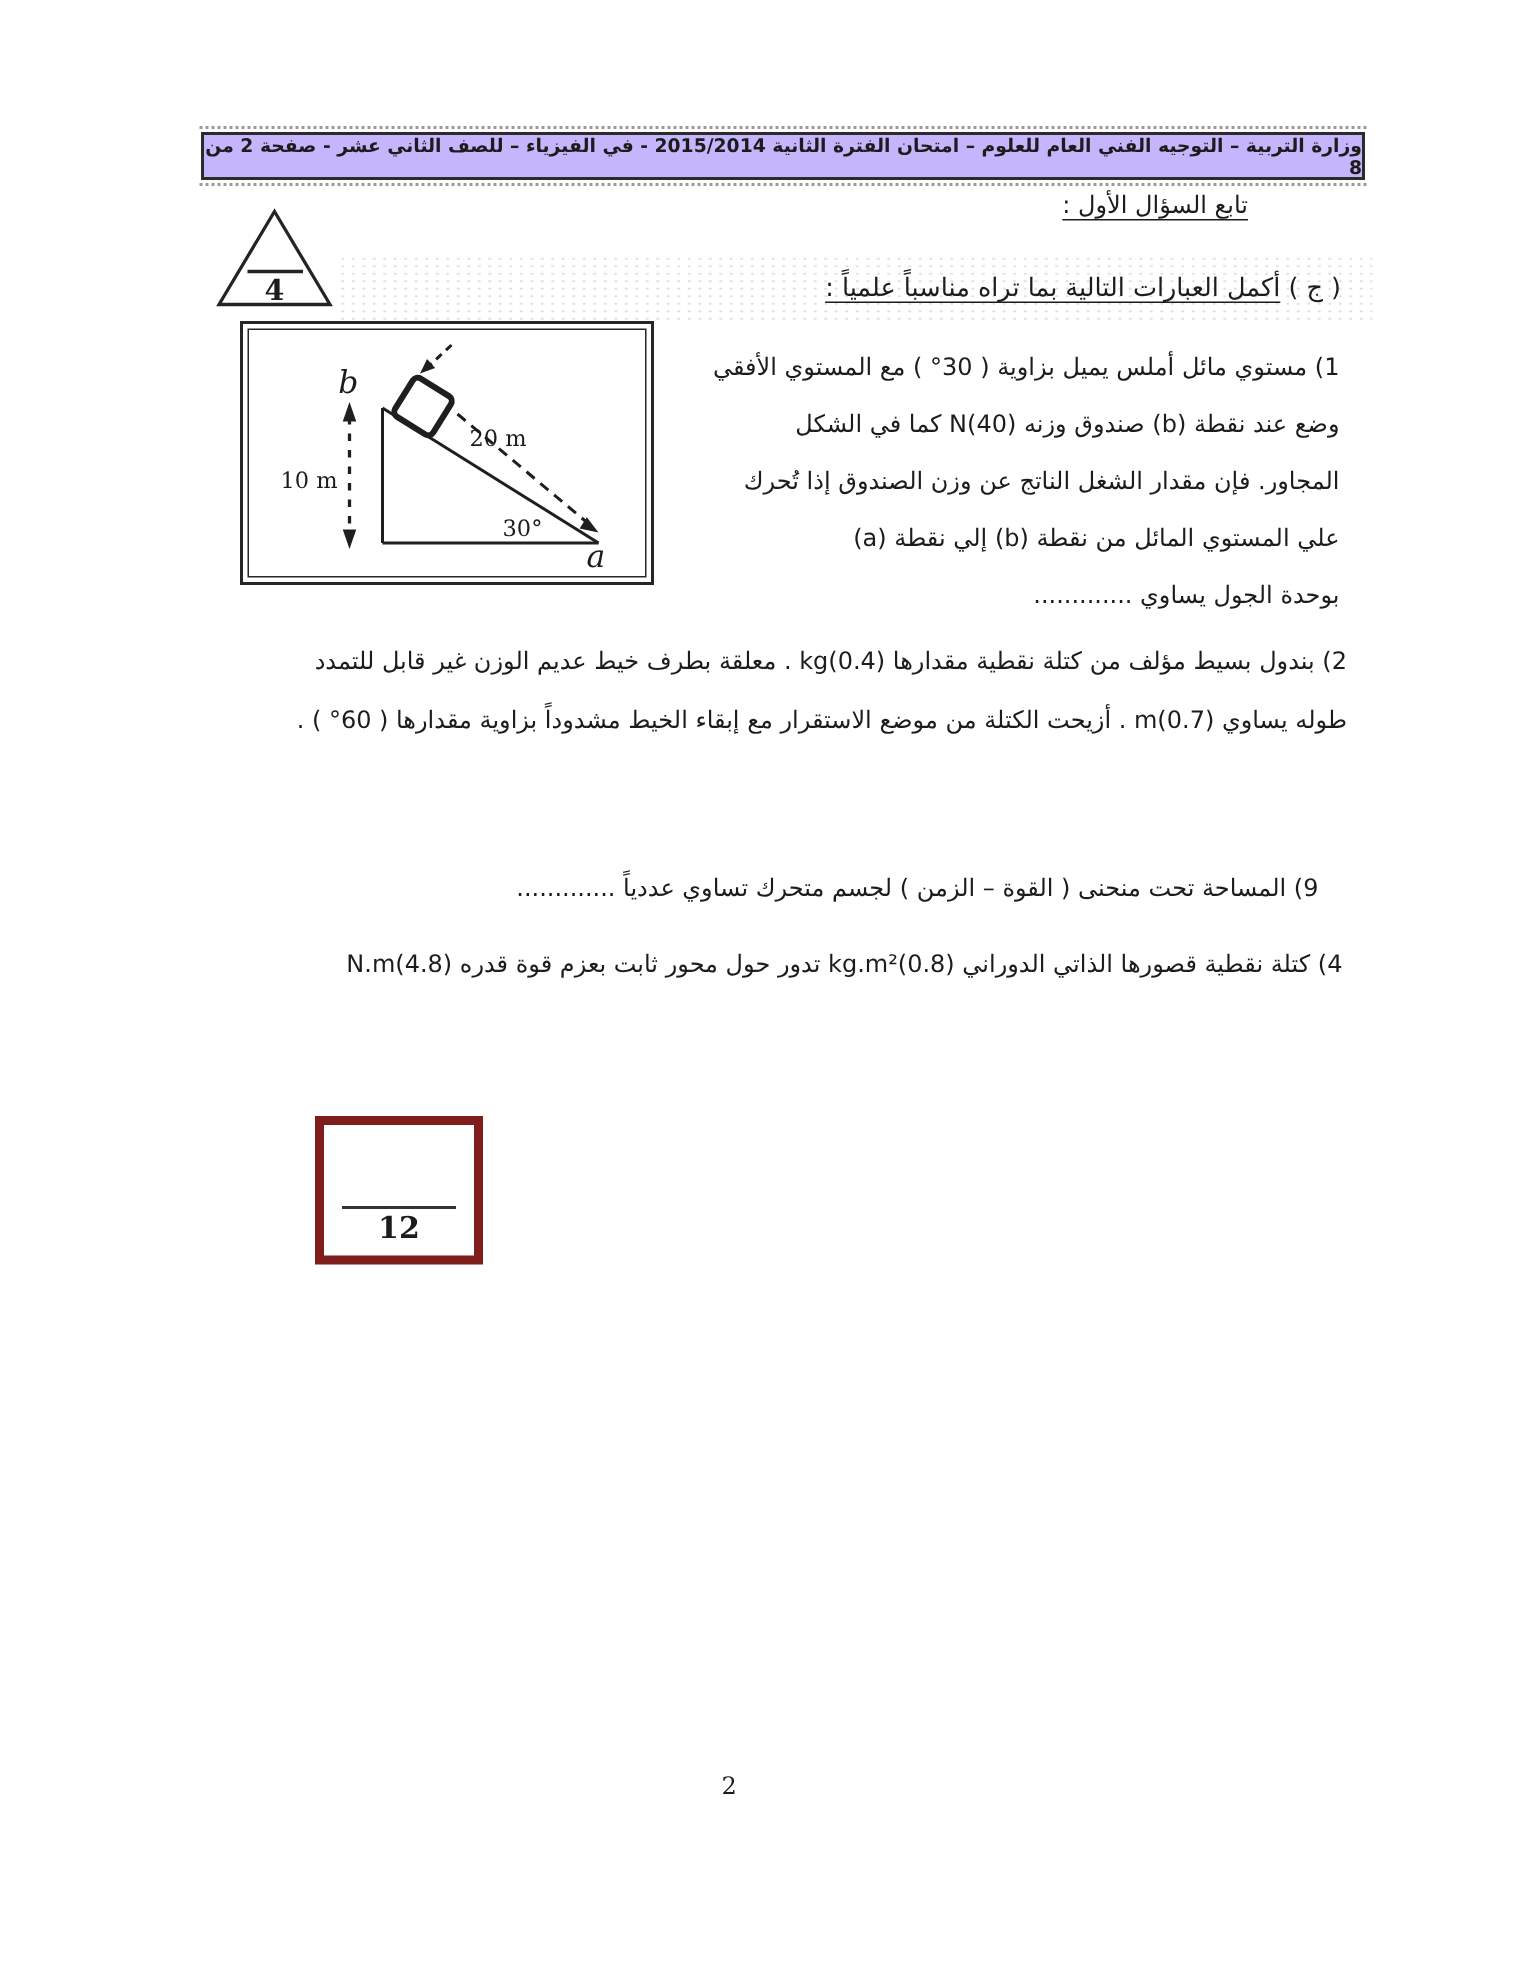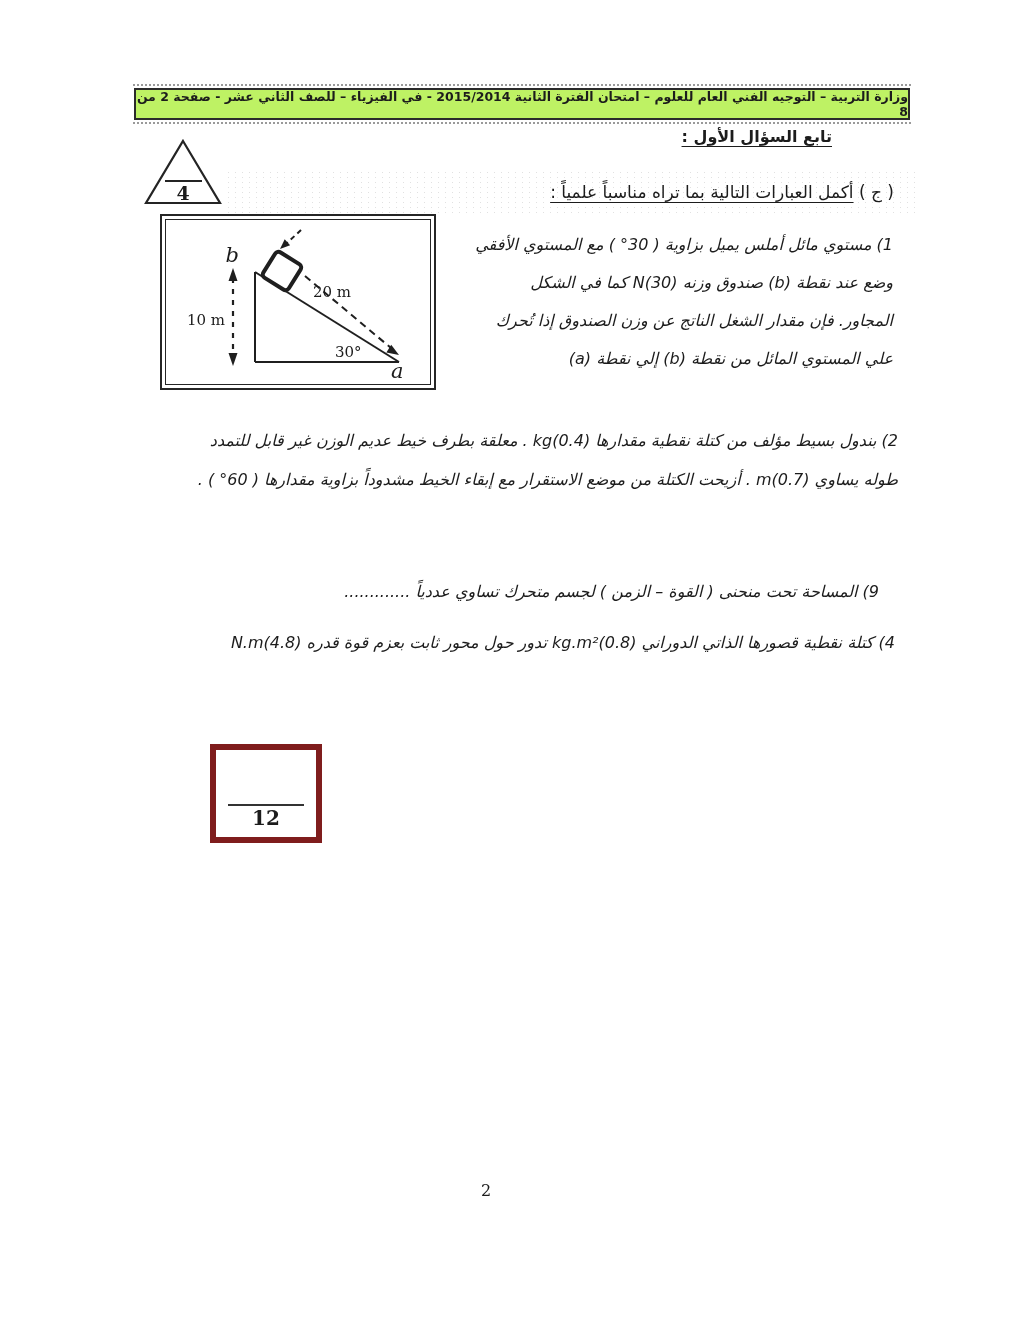--- a/index.html
+++ b/index.html
@@ -11,42 +11,42 @@
   
   .scan-noise{
     position:absolute;left:225px;top:170px;width:690px;height:46px;
     background-image:radial-gradient(#bdbdbd 0.8px, transparent 1px);
     background-size:7px 5px;opacity:.45;z-index:0;
   }
   
   .header-box{
     position:absolute;left:134px;top:88px;width:772px;height:28px;
     border:2px solid #2b2b2b;display:flex;align-items:center;justify-content:center;
-    font-size:12.5px;font-weight:bold;z-index:1;background:#bef264;
+    font-size:12.5px;font-weight:bold;z-index:1;background:#c4b5fd;
   }
   .header-box::before{content:"";position:absolute;left:-3px;right:-3px;top:-6px;border-top:2px dotted #9a9a9a;}
   .header-box::after{content:"";position:absolute;left:-3px;right:-3px;bottom:-6px;border-top:2px dotted #9a9a9a;}
   .continuation{
-    position:absolute;right:188px;top:127px;font-size:16px;font-weight:bold;
+    position:absolute;right:188px;top:127px;font-size:16px;font-weight:normal;
     text-decoration:underline;text-underline-offset:4px;z-index:1;
   }
   .marks-triangle{position:absolute;left:142px;top:137px;z-index:1;}
   .section-heading{
     position:absolute;right:126px;top:182px;font-size:17px;font-weight:normal;z-index:1;white-space:nowrap;
   }
   .section-heading .underlined{text-decoration:underline;text-underline-offset:4px;}
   
   .figure-box{
     position:absolute;left:160px;top:214px;width:272px;height:172px;
     border:2px solid #262626;z-index:1;background:#fff;
   }
   .figure-inner{position:absolute;inset:3px;border:1px solid #262626;}
   .figure-inner svg{position:absolute;left:1px;top:2px;}
   
-  .qblock{position:absolute;z-index:1;font-size:16px;font-style:italic;}
+  .qblock{position:absolute;z-index:1;font-size:16px;}
   .qline{white-space:nowrap;text-align:right;}
   .qline.center{text-align:right;}
   .q1{top:226px;right:127px;width:462px;line-height:38px;}
   .q2{top:421px;right:122px;width:742px;line-height:39px;}
   .q3{top:577px;right:141px;line-height:30px;}
   .q4{top:621px;right:125px;width:716px;line-height:43px;}
   .q4 .indent{padding-left:0;padding-right:38px;}
   
   .score-box{
     position:absolute;left:210px;top:744px;width:100px;height:87px;
@@ -113,23 +113,24 @@
         <text x="20" y="103" class="figdim">10 m</text>
         <text x="146" y="75" class="figdim">20 m</text>
         <text x="168" y="135" class="figdim">30°</text>
         <text x="224" y="156" class="figvar">a</text>
       </svg>
     </div>
   </div>
 
   <div class="qblock q1 rtl">
     <div class="qline">1) مستوي مائل أملس يميل بزاوية ( 30° ) مع المستوي الأفقي</div>
-    <div class="qline">وضع عند نقطة (b) صندوق وزنه (30)N كما في الشكل</div>
+    <div class="qline">وضع عند نقطة (b) صندوق وزنه (40)N كما في الشكل</div>
     <div class="qline">المجاور. فإن مقدار الشغل الناتج عن وزن الصندوق إذا تُحرك</div>
     <div class="qline center">علي المستوي المائل من نقطة (b) إلي نقطة (a)</div>
+    <div class="qline center">بوحدة الجول يساوي .............</div>
   </div>
 
   <div class="qblock q2 rtl">
     <div class="qline">2) بندول بسيط  مؤلف من كتلة نقطية مقدارها (0.4)kg . معلقة بطرف خيط عديم الوزن غير قابل للتمدد</div>
     <div class="qline">طوله يساوي (0.7)m . أزيحت الكتلة من موضع الاستقرار مع إبقاء الخيط مشدوداً بزاوية مقدارها ( 60° ) .</div>
   </div>
 
   <div class="qblock q3 rtl">
     <div class="qline">9) المساحة تحت منحنى ( القوة – الزمن )  لجسم متحرك تساوي عددياً  .............</div>
   </div>

